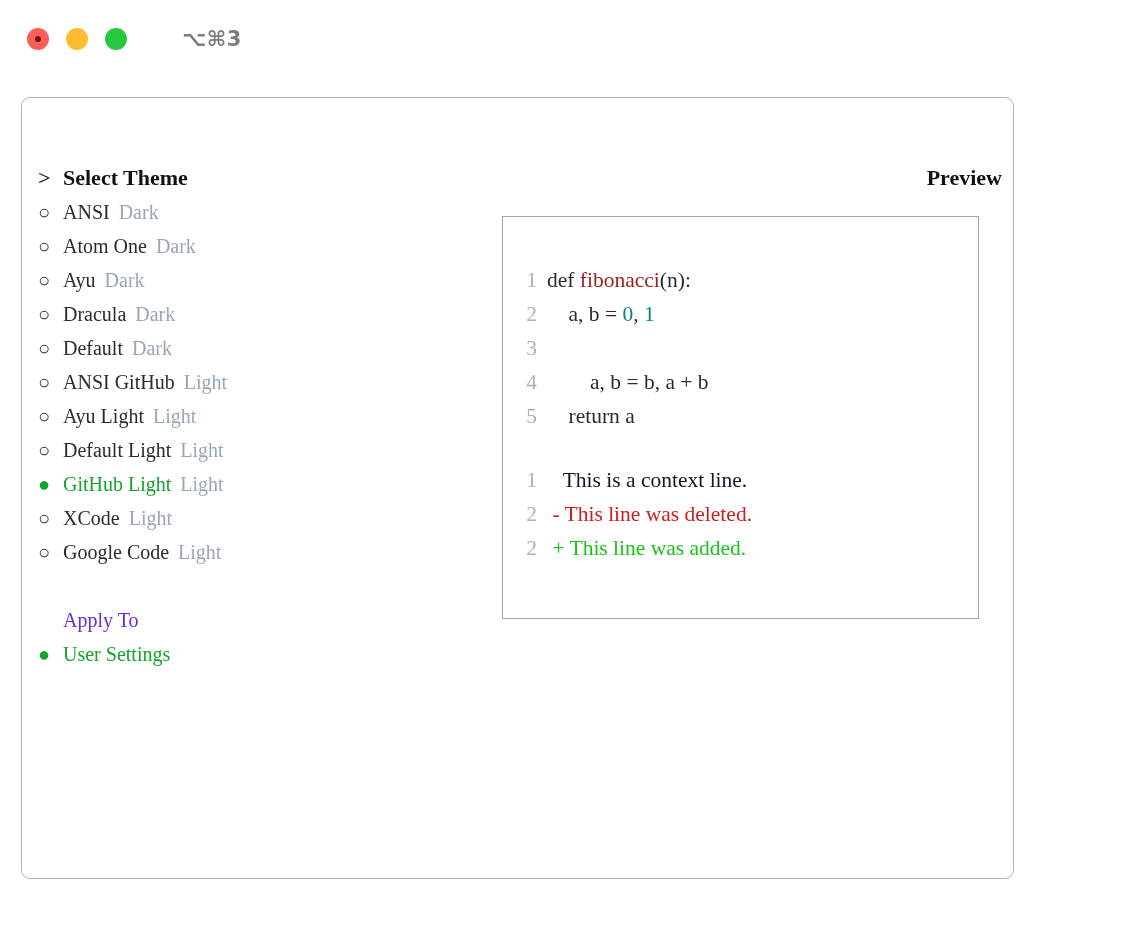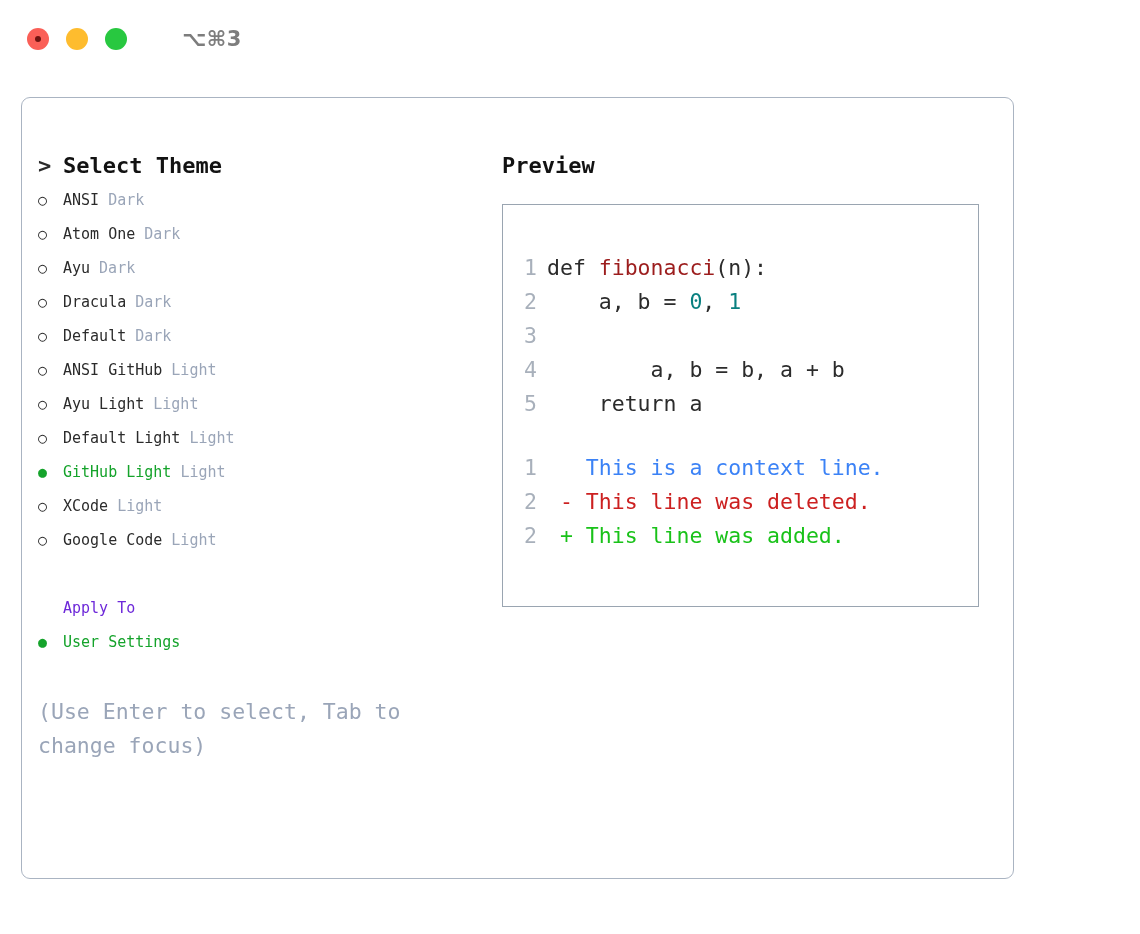--- a/index.html
+++ b/index.html
@@ -69,35 +69,35 @@
     top: 97px;
     width: 993px;
     height: 782px;
     border: 1.6px solid #aab4c2;
     border-radius: 9px;
     background: #ffffff;
   }
 
   .columns {
     position: absolute;
-    left: 0; top: 0;
-    width: 100%; height: 100%;
+    left: 0; top: 12px;
+    width: 100%; height: 100%; font-family: Liberation Serif, serif;
   }
 
   
   .left-col {
     position: absolute;
     left: 16px;
     top: 51px;
     width: 450px;
   }
   .row {
     height: 34px;
     line-height: 34px;
-    font-size: 15px;
+    font-size: 20px;
     white-space: nowrap;
     color: #2b2b2b;
   }
   .bullet {
     display: inline-block;
     width: 25px;
     color: #2b2b2b;
   }
   .bullet.filled { color: #15a32b; }
   .heading-row {
@@ -129,20 +129,21 @@
     position: absolute;
     left: 480px;
     top: 51px;
     width: 500px;
   }
   .preview-title {
     font-size: 22px;
     font-weight: 700;
     color: #121212;
     line-height: 34px;
+    text-align: right;
   }
   .code-box {
     margin-top: 21px;
     width: 477px;
     height: 403px;
     border: 1.6px solid #9aa5b1;
     background: #ffffff;
     padding: 46px 0 0 0;
   }
   .code-line {
@@ -156,21 +157,21 @@
     text-align: right;
     color: #a8b0bb;
     flex: 0 0 44px;
     padding-right: 10px;
   }
   .code-text { color: #2b2b2b; }
   .tok-fn   { color: #9c1d1d; }
   .tok-num  { color: #0a8080; }
   .tok-call { color: #1689d0; }
   .blank-line { height: 30px; }
-  .diff-ctx { color: #3b82f6; text-align: right; }
+  .diff-ctx { color: #0f172a; text-align: right; }
   .diff-del { color: #cc2020; }
   .diff-add { color: #19c219; }
 </style>
 </head>
 <body>
 
 <div class="window">
 
   <div class="titlebar">
     <div class="lights">
@@ -207,21 +208,20 @@
         <div class="spacer-row"></div>
 
         <div class="row">
           <span class="group-title">Apply To</span>
         </div>
 
         <div id="apply-rows">
             <div class="row selected"><span class="bullet filled">●</span><span class="theme-label">User Settings</span></div>
           </div>
 
-        <div class="hint">(Use Enter to select, Tab to change focus)</div>
       </div>
 
       <div class="right-col">
         <div class="preview-title">Preview</div>
 
         <div class="code-box">
           <div id="code-rows">
               <div class="code-line"><span class="ln">1</span><span><span class="code-text">def </span><span class="tok-fn">fibonacci</span><span class="code-text">(n):</span></span></div>
               <div class="code-line"><span class="ln">2</span><span><span class="code-text">    a, b = </span><span class="tok-num">0</span><span class="code-text">, </span><span class="tok-num">1</span></span></div>
               <div class="code-line"><span class="ln">3</span></div>

